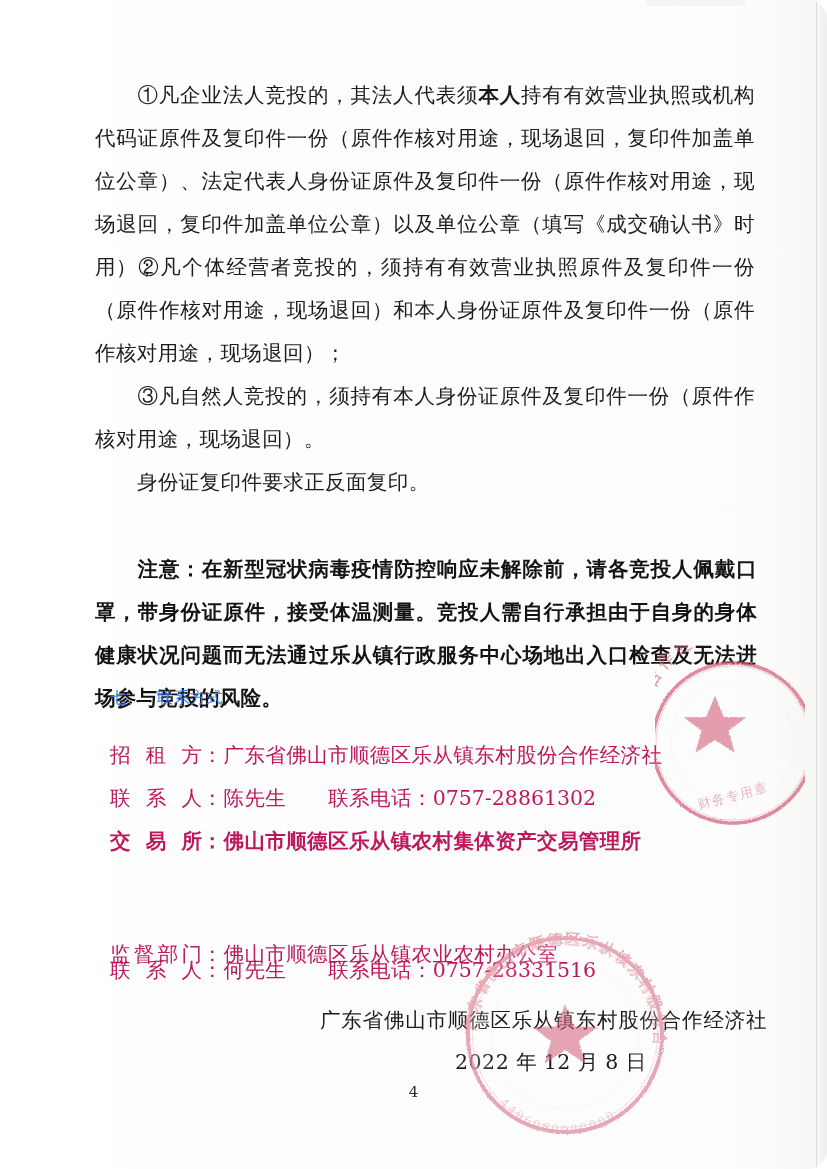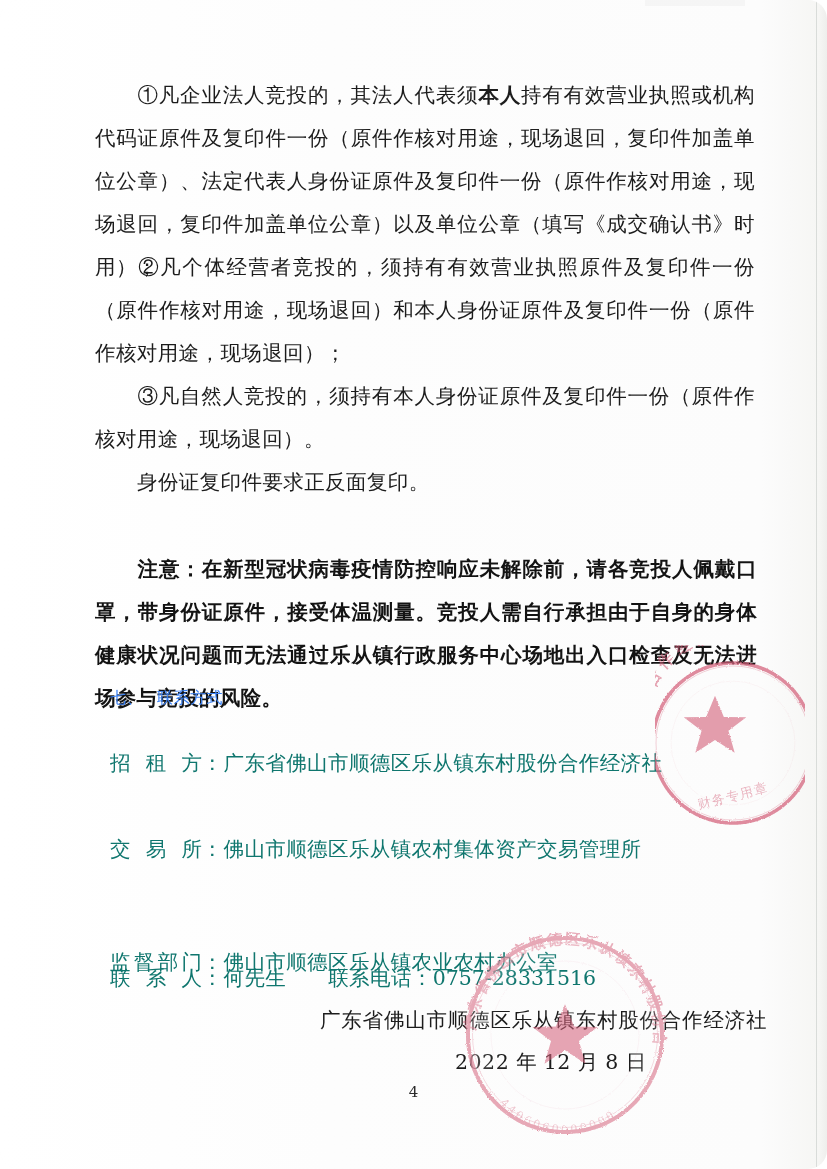--- a/index.html
+++ b/index.html
@@ -85,24 +85,23 @@
     letter-spacing: 0.5px;
     font-family: "DejaVu Serif", "Liberation Serif", serif;
   }
   .section-head .num { margin-right: 14px; }
 
   .contact-row {
     position: absolute;
     left: 110px;
     font-size: 20.5px;
     line-height: 40px;
-    color: #0f766e;
+    color: #be185d;
     font-family: "DejaVu Serif", "Liberation Serif", serif;
     white-space: nowrap;
-    margin-top: 8px;
   }
   .contact-row .lbl {
     display: inline-block;
     width: 92px;
     text-align: justify;
     text-align-last: justify;
     text-justify: inter-character;
     vertical-align: top;
   }
   .contact-row .colon { margin: 0 1px 0 0; }
@@ -172,22 +171,25 @@
     <div class="note-p" style="top:547px;"><span class="ind"></span><span>注意：在新型冠状病毒疫情防控响应未解除前，请各竞投人佩戴口罩，带身份证原件，接受体温测量。竞投人需自行承担由于自身的身体健康状况问题而无法通过乐从镇行政服务中心场地出入口检查及无法进场参与竞投的风险。</span></div>
 
     <div class="section-head" style="top:678px;">
       <span class="num">七、</span><span>联系方式</span>
     </div>
 
     <div class="contact-row" style="top:735px;">
       <span class="lbl">招租方</span><span class="colon">：</span><span class="val">广东省佛山市顺德区乐从镇东村股份合作经济社</span>
     </div>
 
-
-    <div class="contact-row" style="top:821px;">
+    <div class="contact-row" style="top:778px;">
+      <span class="lbl">联系人</span><span class="colon">：</span><span class="val">陈先生</span><span class="sub-lbl">联系电话：</span><span class="phone">0757-28861302</span>
+    </div>
+
+    <div class="contact-row" style="top:821px;font-weight:bold;">
       <span class="lbl">交易所</span><span class="colon">：</span><span class="val">佛山市顺德区乐从镇农村集体资产交易管理所</span>
     </div>
 
 
     <div class="contact-row" style="top:934px;">
       <span class="lbl">监督部门</span><span class="colon">：</span><span class="val">佛山市顺德区乐从镇农业农村办公室</span>
     </div>
 
     <div class="contact-row" style="top:950px;">
       <span class="lbl">联系人</span><span class="colon">：</span><span class="val">何先生</span><span class="sub-lbl">联系电话：</span><span class="phone">0757-28331516</span>

